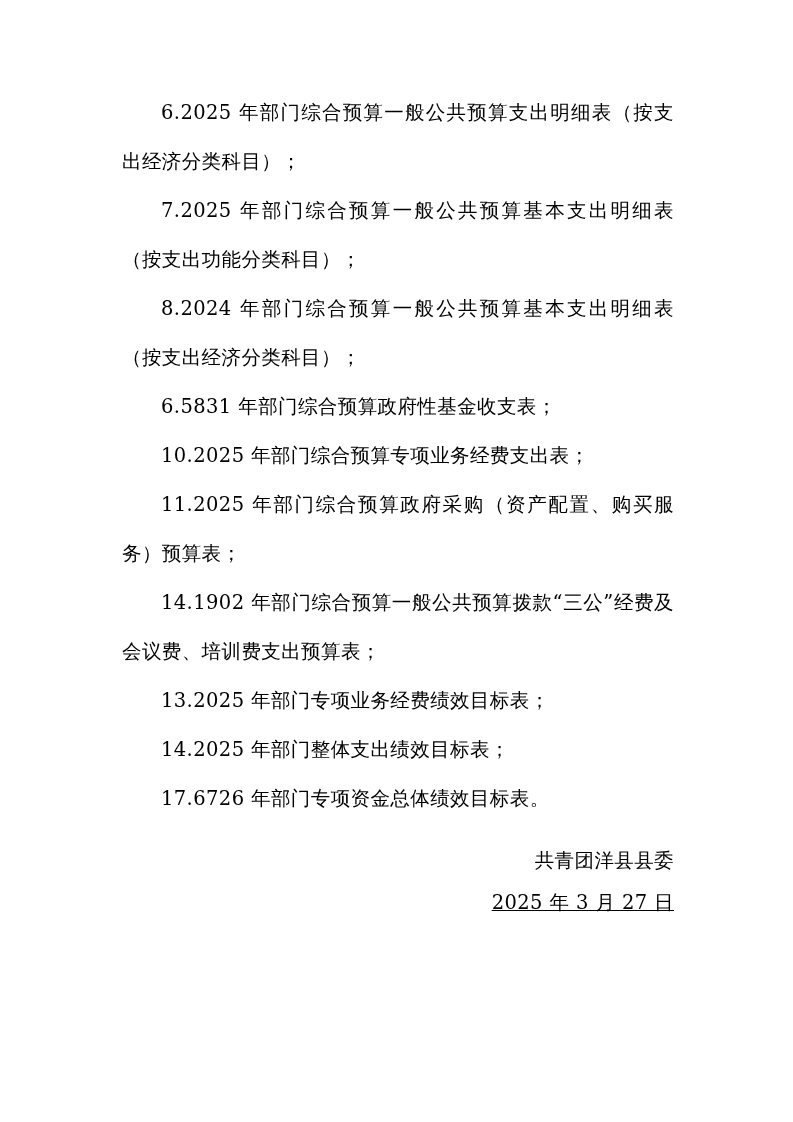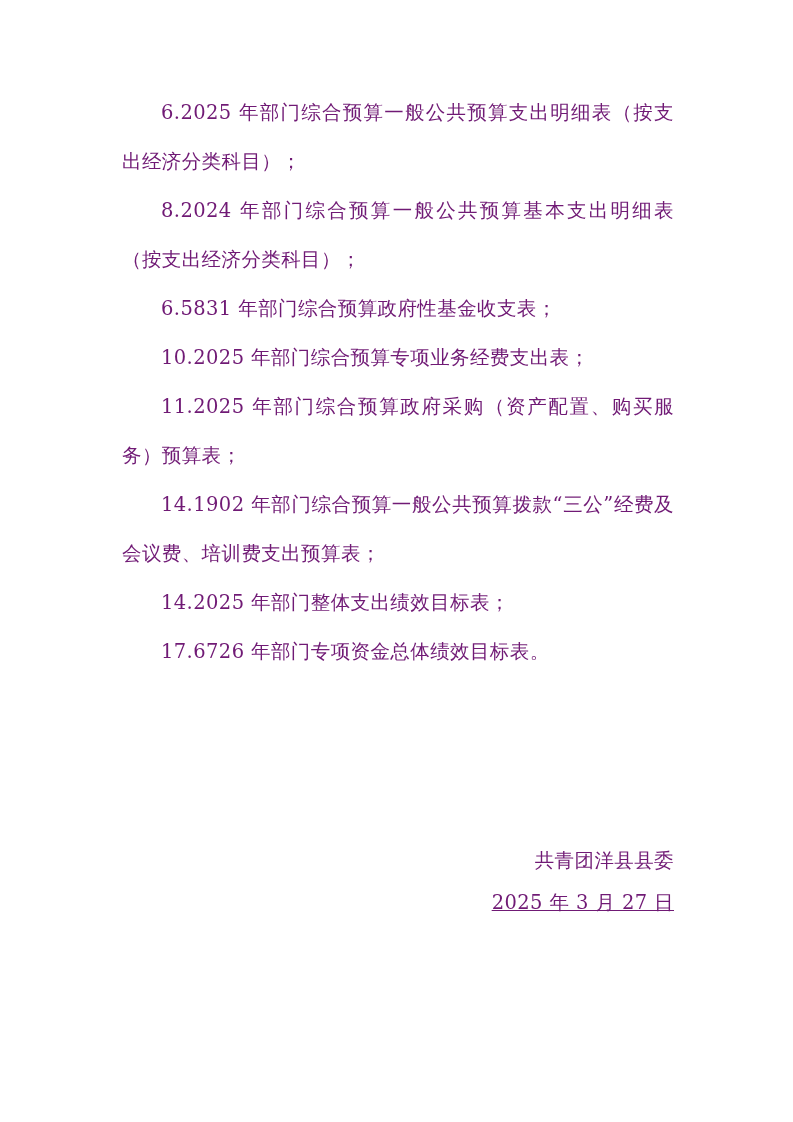--- a/index.html
+++ b/index.html
@@ -8,21 +8,21 @@
     background: #ffffff;
   }
   .page {
     position: relative;
     width: 793px;
     height: 1046px;
     margin: 0 auto;
     background: #ffffff;
     overflow: hidden;
     font-family: "DejaVu Serif", "Liberation Serif", serif;
-    color: #701a75;
+    color: #000000;
   }
   .body-area {
     position: absolute;
     left: 122px;
     top: 88px;
     width: 552px;
   }
   .para {
     font-size: 19.5px;
     line-height: 49px;
@@ -52,25 +52,27 @@
     text-decoration: underline;
   }
 </style>
 </head>
 <body>
 
 <div class="page">
 
   <div class="body-area">
     <p class="para">6.2025 年部门综合预算一般公共预算支出明细表（按支出经济分类科目）；</p>
+    <p class="para">7.2025 年部门综合预算一般公共预算基本支出明细表（按支出功能分类科目）；</p>
     <p class="para">8.2024 年部门综合预算一般公共预算基本支出明细表（按支出经济分类科目）；</p>
     <p class="para">6.5831 年部门综合预算政府性基金收支表；</p>
     <p class="para">10.2025 年部门综合预算专项业务经费支出表；</p>
     <p class="para">11.2025 年部门综合预算政府采购（资产配置、购买服务）预算表；</p>
     <p class="para">14.1902 年部门综合预算一般公共预算拨款“三公”经费及会议费、培训费支出预算表；</p>
+    <p class="para">13.2025 年部门专项业务经费绩效目标表；</p>
     <p class="para">14.2025 年部门整体支出绩效目标表；</p>
     <p class="para">17.6726 年部门专项资金总体绩效目标表。</p>
   </div>
 
   <div class="signature-block">
     <div class="sig-line">共青团洋县县委</div>
     <div class="sig-line date">2025 年 3 月 27 日</div>
   </div>
 
 </div>

